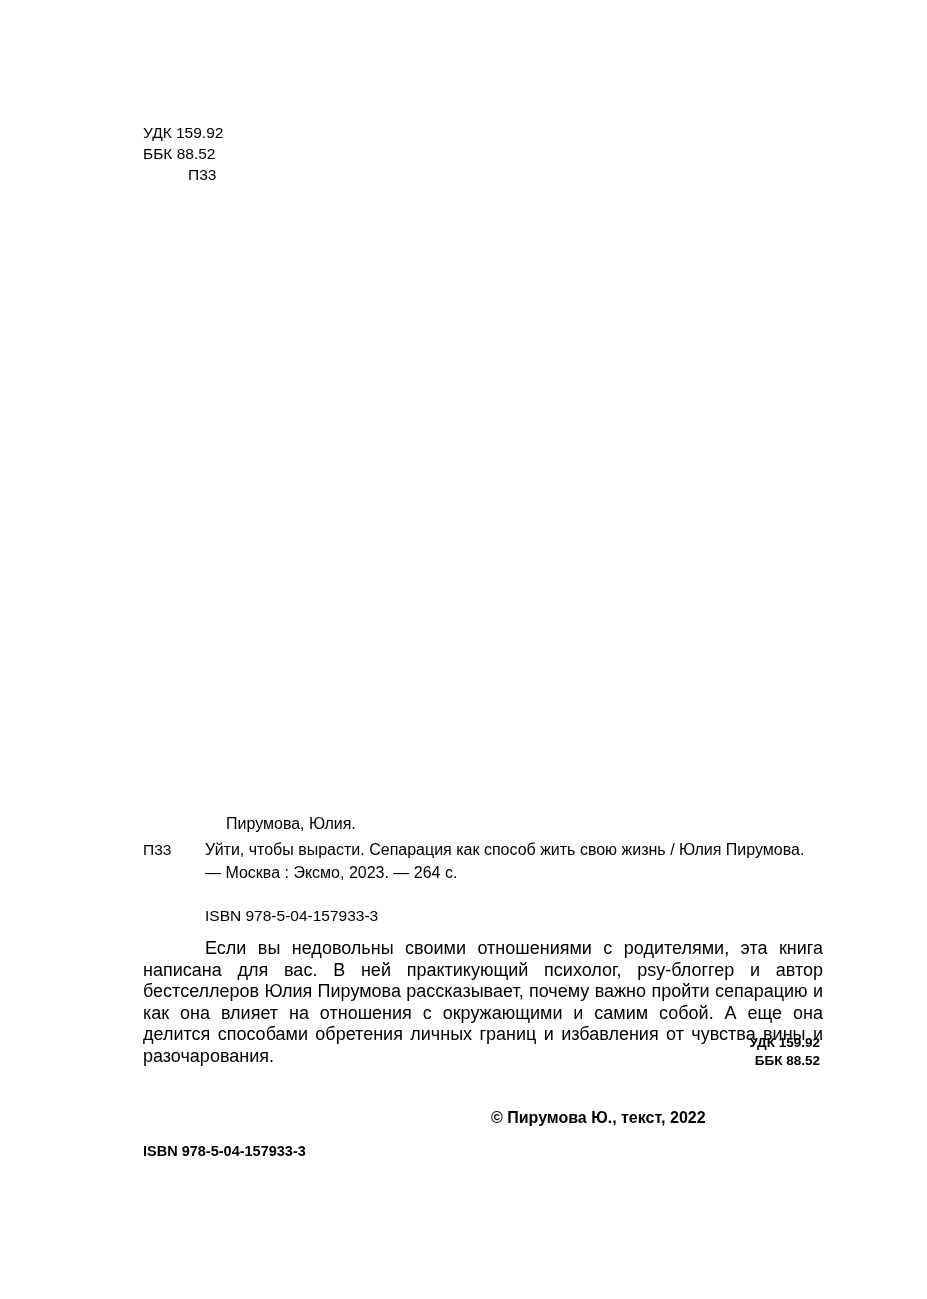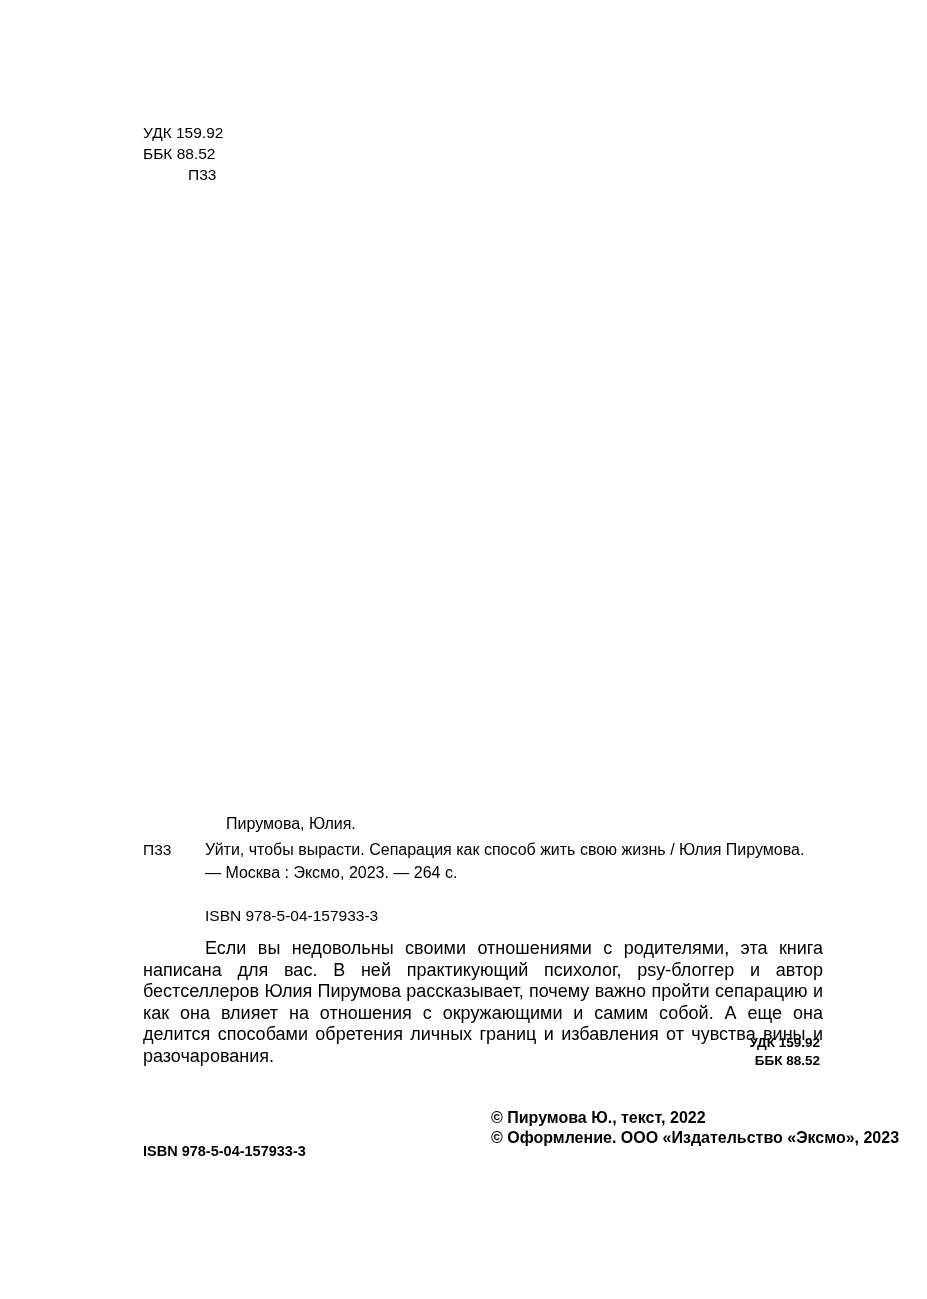--- a/index.html
+++ b/index.html
@@ -149,18 +149,17 @@
 
   <div class="annotation">Если вы недовольны своими отношениями с родителями, эта книга написана для вас. В ней практикующий психолог, psy-блоггер и автор бестселлеров Юлия Пирумова рассказывает, почему важно пройти сепарацию и как она влияет на отношения с окружающими и самим собой. А еще она делится способами обретения личных границ и избавления от чувства вины и разочарования.</div>
 
   <div class="udk-bottom">
     <div>УДК 159.92</div>
     <div>ББК  88.52</div>
   </div>
 
   <div class="copyright">
     <div>© Пирумова Ю., текст, 2022</div>
-    <div>© Оформление. ООО «Издательство «Эксмо», 2023</div>
   </div>
 
   <div class="isbn-bottom">ISBN 978-5-04-157933-3</div>
 
 </div>
 
 </body></html>

